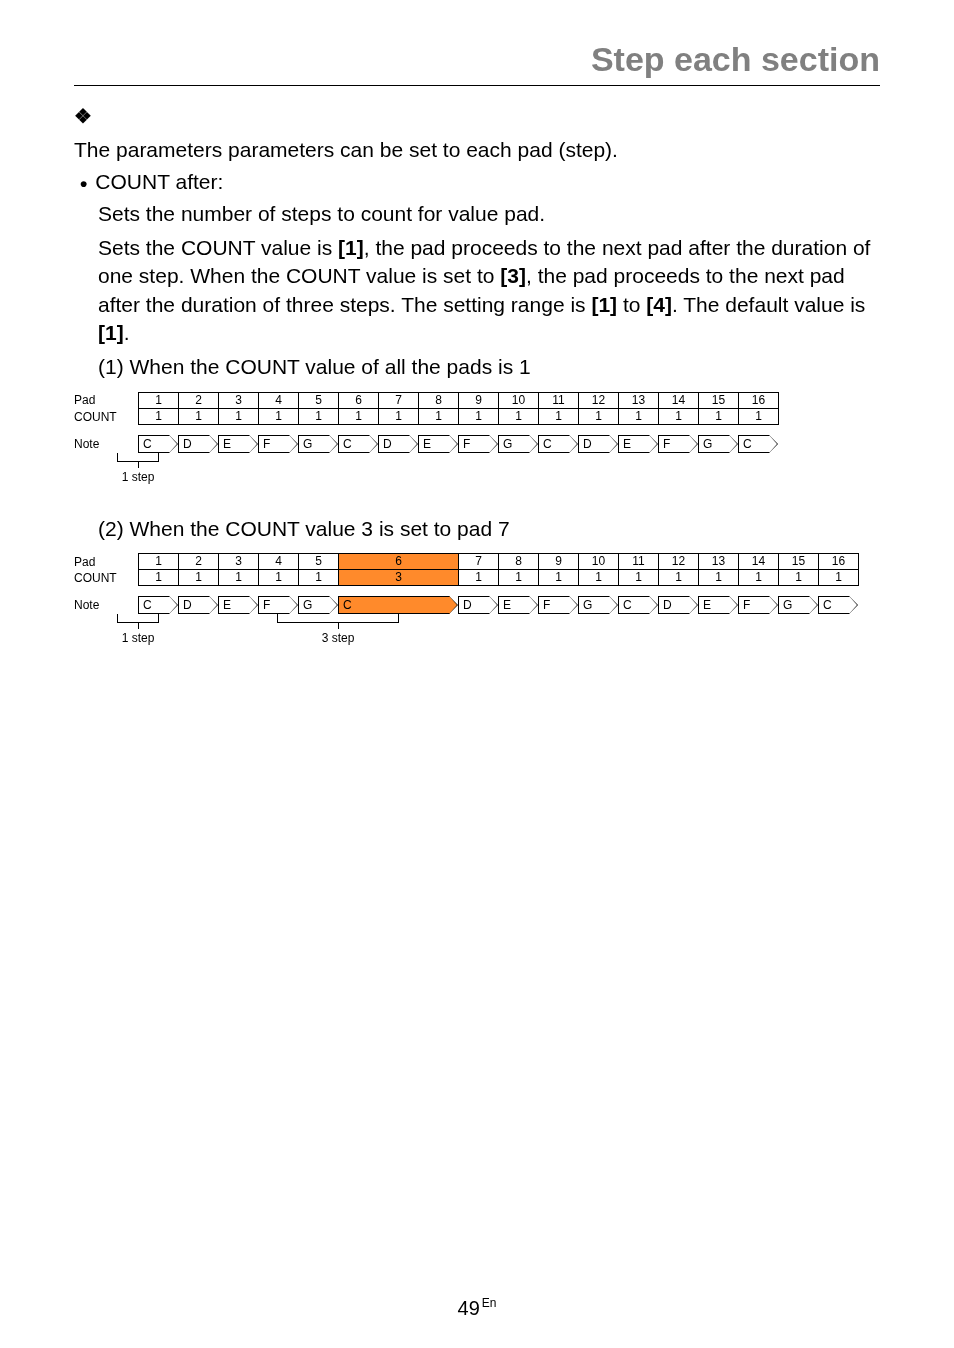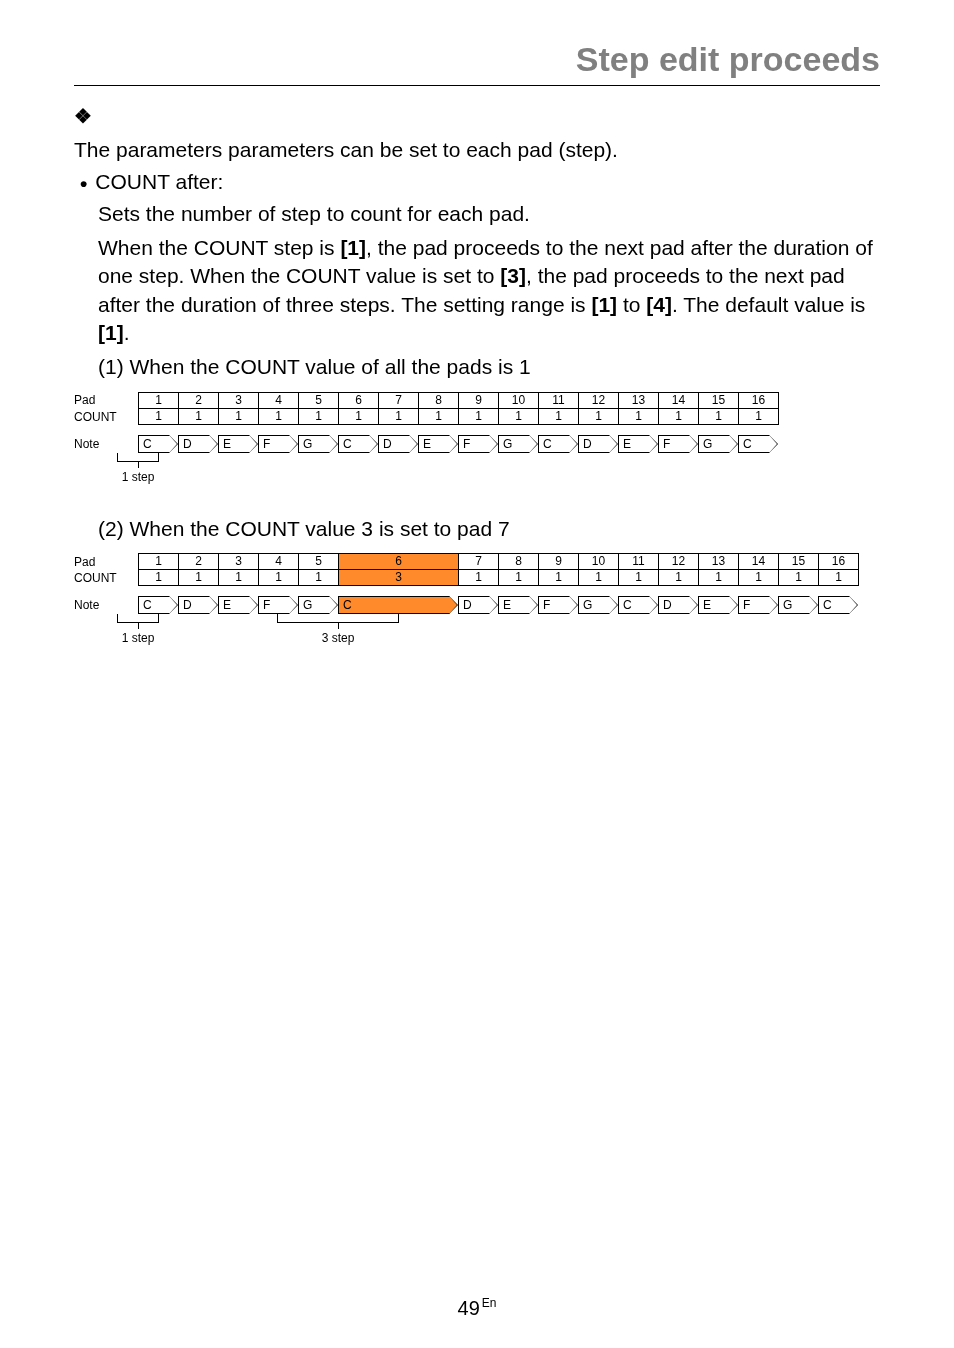--- a/index.html
+++ b/index.html
@@ -31,38 +31,38 @@
 .step-marker{position:absolute;top:100%;width:0;display:flex;flex-direction:column;align-items:center}
 .step-marker .bracket{border-left:1px solid #000;border-right:1px solid #000;border-bottom:1px solid #000;height:8px}
 .step-marker .tick{width:1px;height:6px;background:#000}
 .step-marker .txt{font-size:12px;white-space:nowrap;margin-top:2px}
 .pagenum{position:absolute;left:0;right:0;bottom:28px;text-align:center;font-size:20px}
 .pagenum .lang{font-size:12px;vertical-align:super;margin-left:2px}
 </style>
 </head>
 <body>
 
-<h1 class="page-title">Step edit proceeds</h1>
+<h1 class="page-title">Step each section</h1>
 <hr class="rule">
 
 <div class="subhead">
   <span class="bullet-diamond">❖</span>
 </div>
 
 <p class="para">The parameters parameters can be set to each pad (step).</p>
 
 <div class="list-bullet">
   <span class="dot">•</span>
   <span>COUNT after:</span>
 </div>
 
-<p class="para indent">Sets the number of step to count for each pad.</p>
+<p class="para indent">Sets the number of steps to count for value pad.</p>
 
 <p class="para indent">
-  <span>When the COUNT step is </span><b>[1]</b><span>, the pad proceeds to the next pad after the duration of one step. When the COUNT value is set to </span><b>[3]</b><span>, the pad proceeds to the next pad after the duration of three steps. The setting range is </span><b>[1]</b><span> to </span><b>[4]</b><span>. The default value is </span><b>[1]</b><span>.</span>
+  <span>Sets the COUNT value is </span><b>[1]</b><span>, the pad proceeds to the next pad after the duration of one step. When the COUNT value is set to </span><b>[3]</b><span>, the pad proceeds to the next pad after the duration of three steps. The setting range is </span><b>[1]</b><span> to </span><b>[4]</b><span>. The default value is </span><b>[1]</b><span>.</span>
 </p>
 
 <p class="para indent">(1) When the COUNT value of all the pads is 1</p>
 
 <div class="diag" id="diag1" style="padding-bottom: 36px;">
     <div class="diag-row">
       <div class="row-label">Pad</div>
       <div class="tbl">
         <div class="cell" style="width: 40px;">1</div>
         <div class="cell" style="width: 40px;">2</div>

